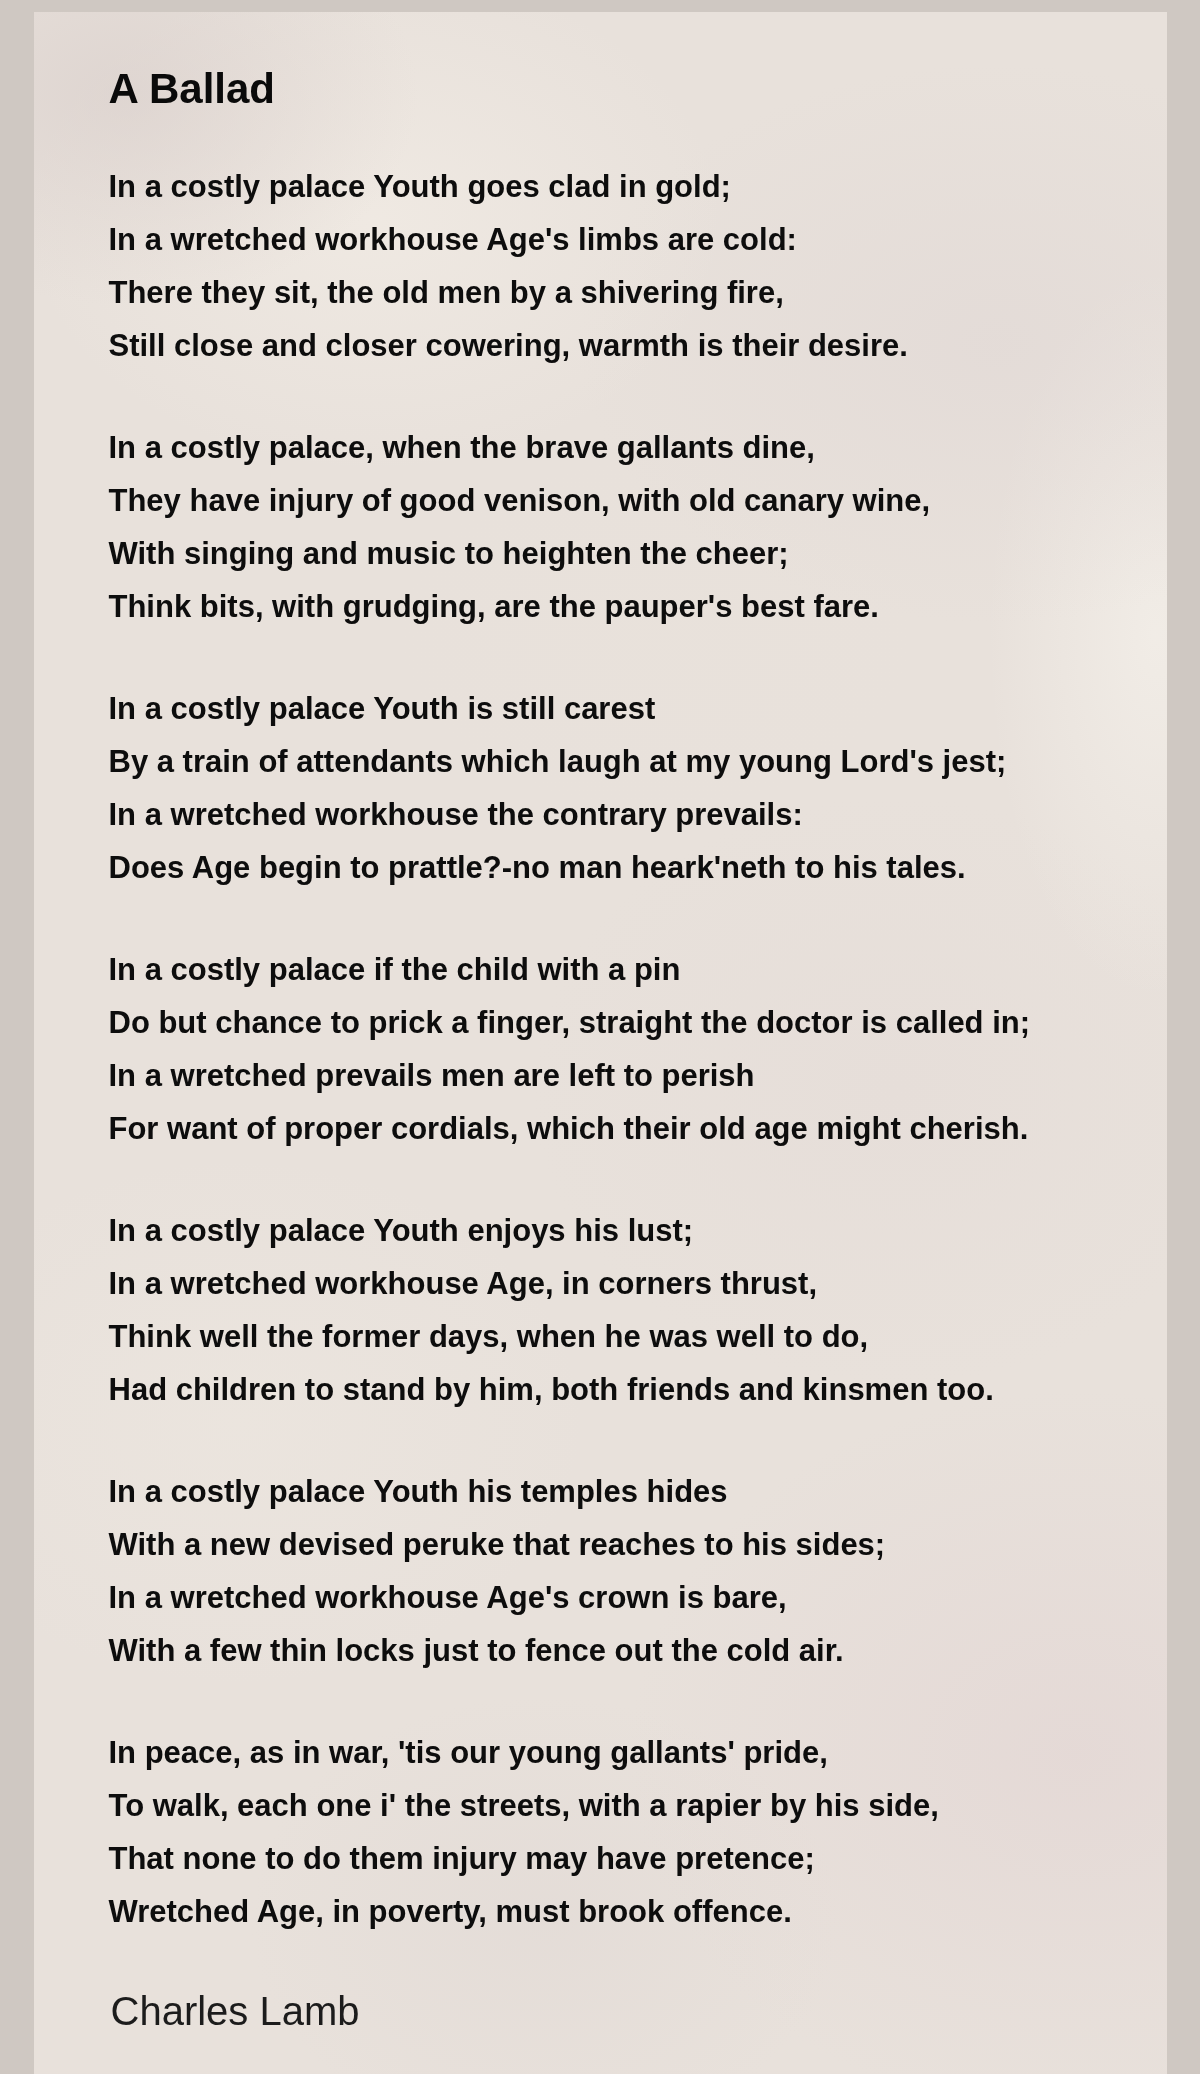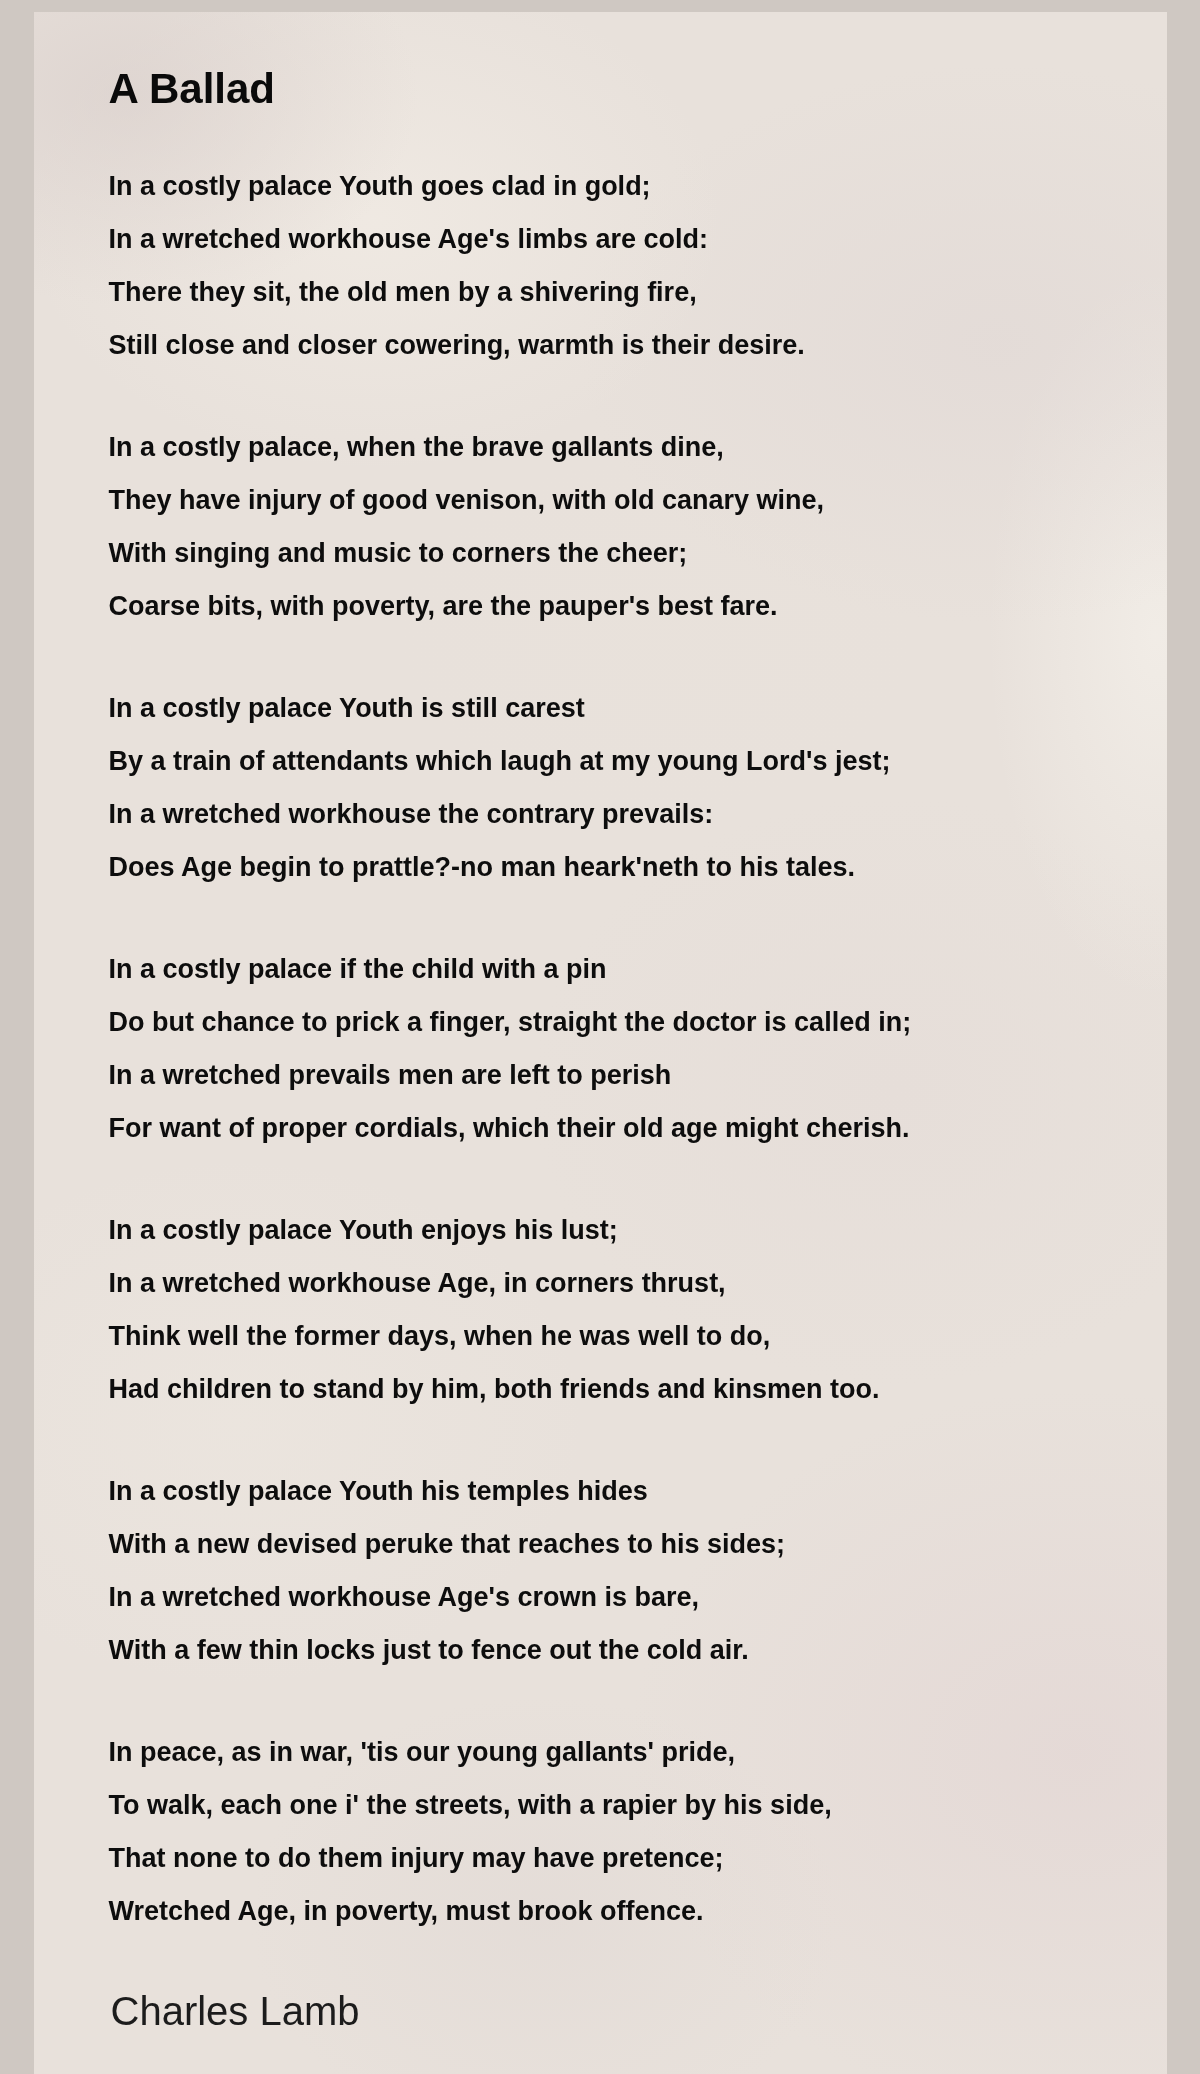--- a/index.html
+++ b/index.html
@@ -32,21 +32,21 @@
   .poem-title {
     margin: 0 0 46px 0;
     font-size: 42px;
     line-height: 50px;
     font-weight: bold;
     color: var(--title-color, #0a0a0a);
   }
   .poem-body { margin: 0; }
   .stanza { margin: 0 0 49px 0; }
   .poem-line {
-    font-size: 27px;
+    font-size: 31px;
     line-height: 53px;
     font-weight: bold;
     color: var(--text-color, #0d0d0d);
     white-space: nowrap;
   }
   .signature {
     margin: 47px 0 0 2px;
     font-size: 40px;
     line-height: 48px;
     font-weight: normal;
@@ -62,22 +62,22 @@
   <div class="poem-body">
       <div class="stanza">
         <div class="poem-line">In a costly palace Youth goes clad in gold;</div>
         <div class="poem-line">In a wretched workhouse Age's limbs are cold:</div>
         <div class="poem-line">There they sit, the old men by a shivering fire,</div>
         <div class="poem-line">Still close and closer cowering, warmth is their desire.</div>
       </div>
       <div class="stanza">
         <div class="poem-line">In a costly palace, when the brave gallants dine,</div>
         <div class="poem-line">They have injury of good venison, with old canary wine,</div>
-        <div class="poem-line">With singing and music to corners the cheer;</div>
-        <div class="poem-line">Coarse bits, with poverty, are the pauper's best fare.</div>
+        <div class="poem-line">With singing and music to heighten the cheer;</div>
+        <div class="poem-line">Think bits, with grudging, are the pauper's best fare.</div>
       </div>
       <div class="stanza">
         <div class="poem-line">In a costly palace Youth is still carest</div>
         <div class="poem-line">By a train of attendants which laugh at my young Lord's jest;</div>
         <div class="poem-line">In a wretched workhouse the contrary prevails:</div>
         <div class="poem-line">Does Age begin to prattle?-no man heark'neth to his tales.</div>
       </div>
       <div class="stanza">
         <div class="poem-line">In a costly palace if the child with a pin</div>
         <div class="poem-line">Do but chance to prick a finger, straight the doctor is called in;</div>

